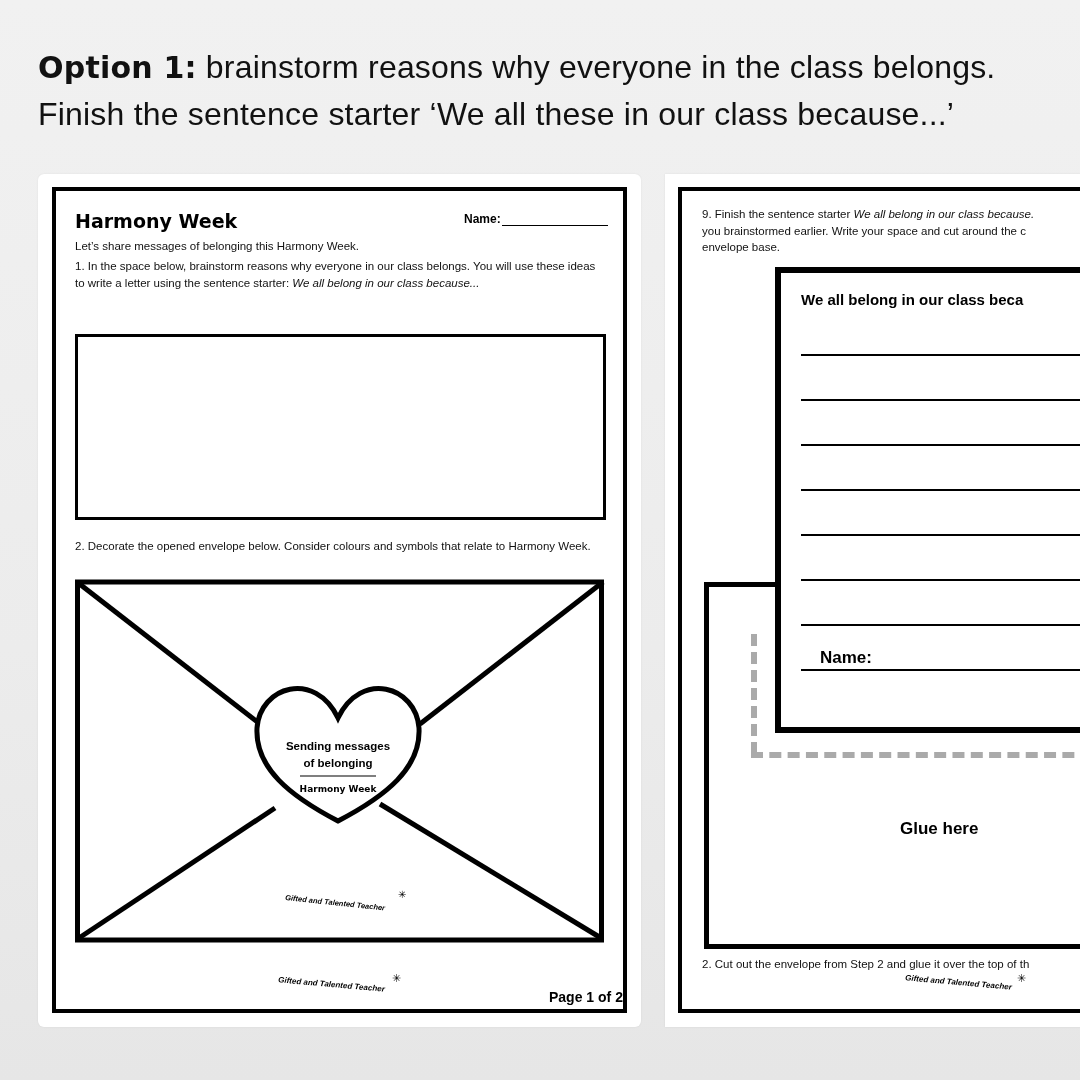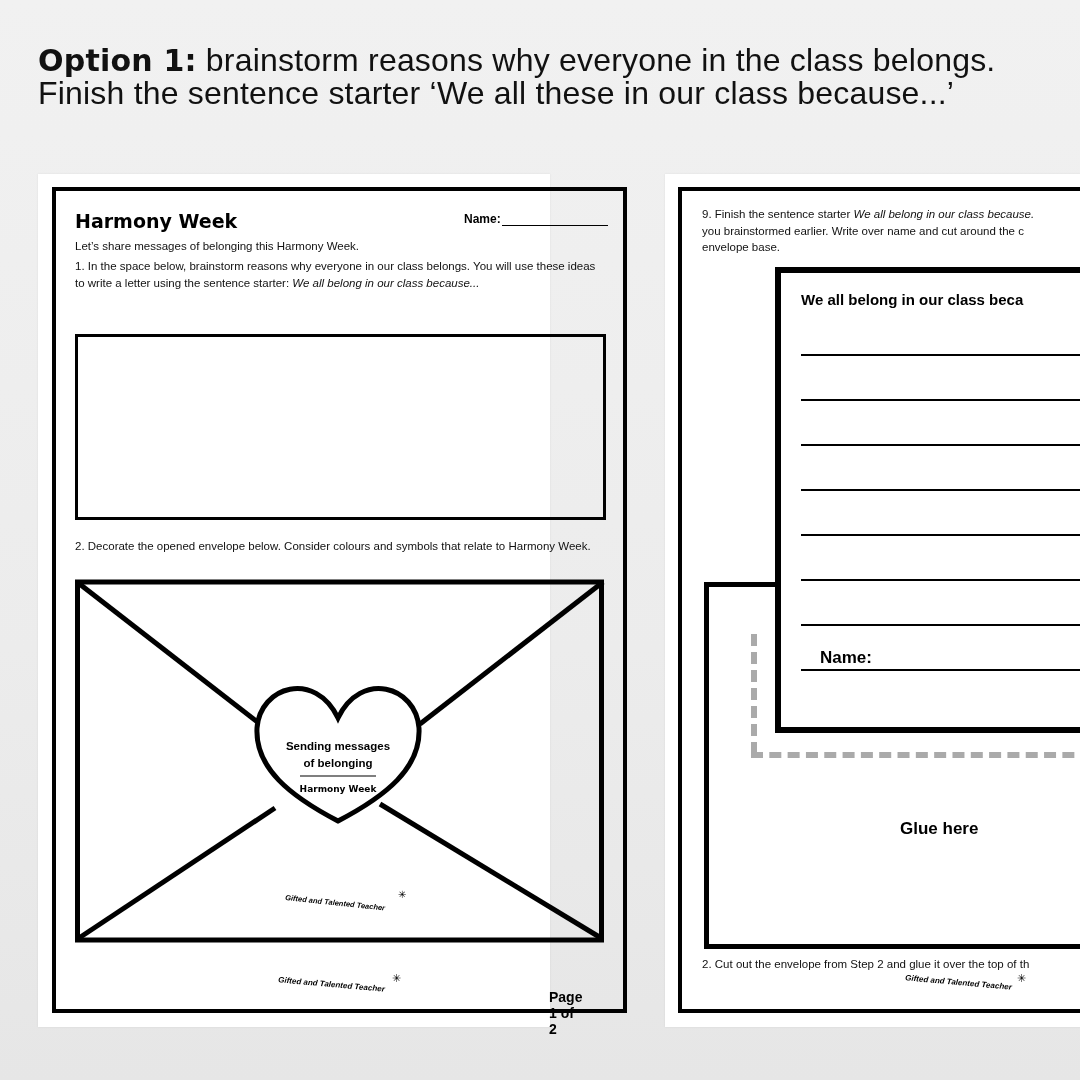--- a/index.html
+++ b/index.html
@@ -1,26 +1,26 @@
 <!DOCTYPE html>
 <html><head>
 <meta charset="utf-8">
 <style>
   html, body { margin:0; padding:0; }
   body {
     width:1080px; height:1080px; overflow:hidden; position:relative;
     background: linear-gradient(180deg, #f1f1f1 0%, #ececec 60%, #e6e6e6 100%);
     font-family: "Liberation Sans", sans-serif; color:#000;
   }
-  .heading { position:absolute; left:38px; top:44px; font-size:32px; line-height:33px; color:#111; letter-spacing:0.2px; }
+  .heading { position:absolute; left:38px; top:44px; font-size:32px; line-height:47px; color:#111; letter-spacing:0.2px; }
   .heading b { font-family:"DejaVu Sans", sans-serif; font-weight:bold; font-size:30px; }
   .heading .l2 { display:block; }
 
   .sheet { position:absolute; background:#fff; box-shadow:0 0 2px rgba(0,0,0,0.08); }
-  #sheet1 { left:38px; top:174px; width:512px; height:853px; }
+  #sheet1 { left:38px; top:174px; width:603px; height:853px;border-radius:6px; }
   #sheet2 { left:665px; top:174px; width:430px; height:853px; }
   .frame { position:absolute; border:4px solid #000; box-sizing:border-box; }
   #sheet1 .frame { left:14px; top:13px; width:575px; height:826px; }
   #sheet2 .frame { left:13px; top:13px; width:440px; height:826px; border-right:none; }
 
   .abs { position:absolute; }
   .title { font-family:"DejaVu Sans", sans-serif; font-weight:bold; font-size:19px; }
   .small { font-size:11.5px; line-height:16.5px; color:#111; }
   .namelab { font-weight:bold; font-size:12px; }
   .nameline { border-bottom:1px solid #000; }
@@ -73,21 +73,21 @@
   <div class="abs gtt" style="left:240px;top:806px;transform:rotate(5deg);">Gifted and Talented Teacher</div>
   <div class="abs" style="left:354px;top:798px;font-size:11px;">✳</div>
   <div class="abs pagenum" style="left:511px;top:815px;">Page 1 of 2</div>
 </div>
 
 <div class="sheet" id="sheet2">
   <div class="frame"></div>
 
   <div class="abs small" style="left:37px;top:32px;width:420px;white-space:nowrap;">
     <span>9. Finish the sentence starter </span><i>We all belong in our class because.</i><br>
-    <span>you brainstormed earlier. Write over name and cut around the c</span><br>
+    <span>you brainstormed earlier. Write your space and cut around the c</span><br>
     <span>envelope base.</span>
   </div>
 
   <div class="abs" style="left:39px;top:408px;width:400px;height:367px;border:5px solid #000;border-right:none;box-sizing:border-box;"></div>
   <div class="abs dashv" style="left:86px;top:460px;height:120px;"></div>
   <div class="abs dashh" style="left:86px;top:578px;width:360px;"></div>
 
   <div class="abs" style="left:235px;top:645px;font-weight:bold;font-size:17px;">Glue here</div>
 
   <div class="abs" style="left:110px;top:93px;width:330px;height:466px;background:#fff;border:6px solid #000;border-right:none;box-sizing:border-box;">

